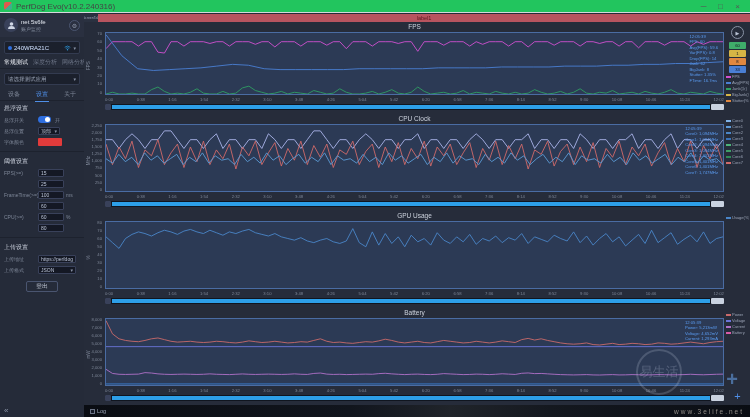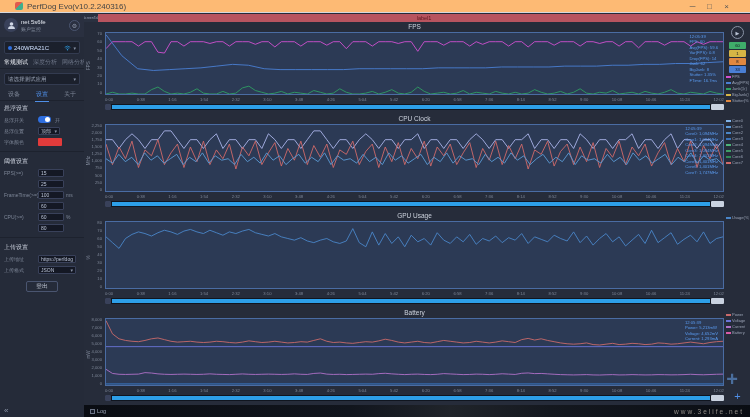--- a/index.html
+++ b/index.html
@@ -1,20 +1,20 @@
 <!DOCTYPE html>
 <html><head>
 <meta charset="utf-8">
 <style>
   *{margin:0;padding:0;box-sizing:border-box;}
   html,body{width:750px;height:417px;overflow:hidden;background:#05070c;
     font-family:"Liberation Sans","DejaVu Sans",sans-serif;}
   
-  .titlebar{height:13px;background:#fdba74;border-bottom:1px solid #d6d8dc;
-    display:flex;align-items:center;padding:0 15px;color:#444;font-size:8px;}
+  .titlebar{height:13px;background:#22c55e;border-bottom:1px solid #d6d8dc;
+    display:flex;align-items:center;padding:0 4px;color:#444;font-size:8px;}
   .app-ico{width:8px;height:8px;border-radius:2px;margin-right:4px;
     background:linear-gradient(135deg,#e05a4e 50%,#3fae8c 50%);}
   .titlebar .t{flex:1;white-space:nowrap;overflow:hidden;}
   .winbtn{width:17px;text-align:center;color:#555;font-size:8px;line-height:13px;cursor:default;}
   
   .app{display:flex;height:404px;}
   .sidebar{width:84px;background:#252b39;color:#aab2c2;flex-shrink:0;
     display:flex;flex-direction:column;font-size:6px;position:relative;}
   .main{flex:1;position:relative;background:#262c3a;overflow:hidden;}
   
@@ -545,20 +545,21 @@
             </div>
             <div class="legend-item">
               <span class="legend-chip" style="background: rgb(216, 90, 168);"></span>
               <span class="legend-label">Battery</span>
             </div>
             <div class="plus-btn">+</div>
           </div>
   </div>
       </div>
 
+    <div class="wm-logo">易生活</div>
     <div class="wm-plus">+</div>
 
     <div class="bottombar">
       <span class="cbx"></span>
       <span>Log</span>
       <span class="wm-url">www.3elife.net</span>
     </div>
   </div>
 </div>
 

